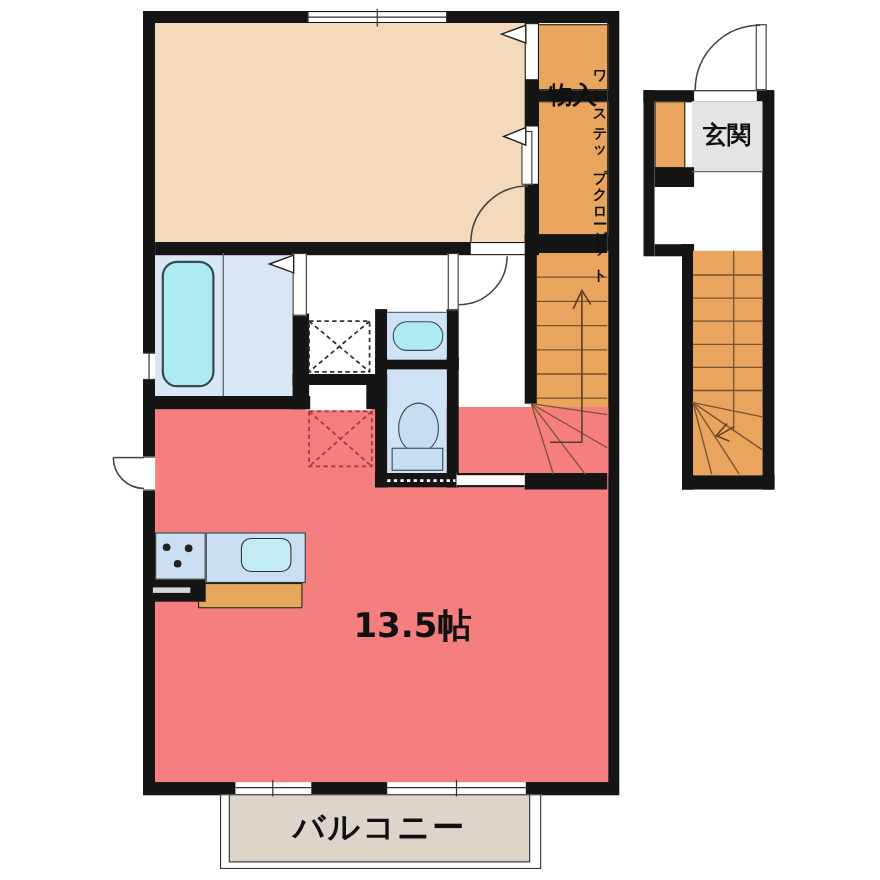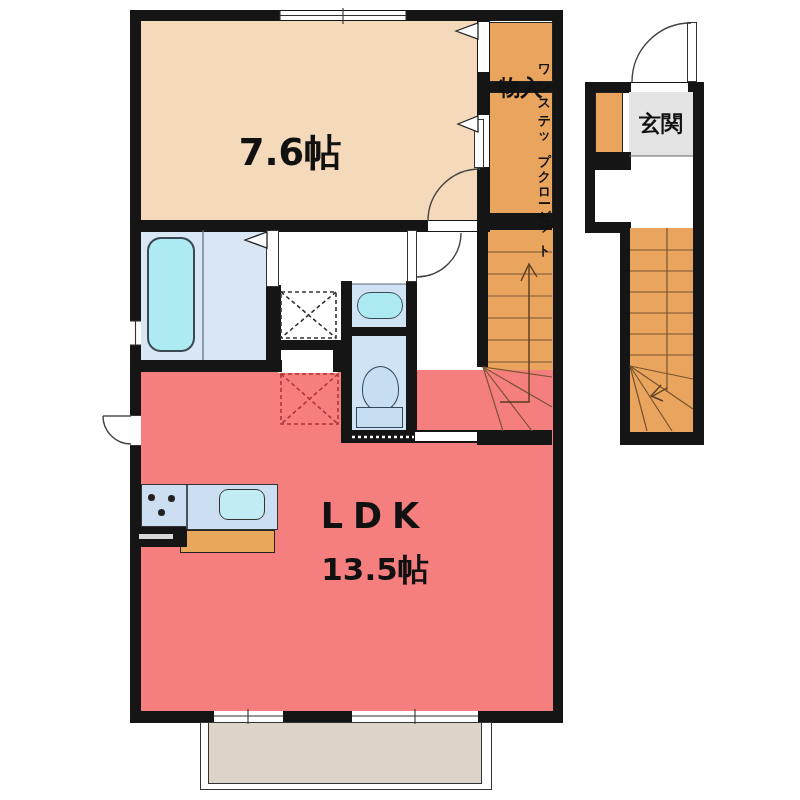--- a/index.html
+++ b/index.html
@@ -196,28 +196,27 @@
       <rect x="281" y="374" width="57" height="50"></rect>
       <path d="M 281 374 L 338 424"></path>
         <path d="M 338 374 L 281 424"></path>
     </g>
 
     <g stroke="#fff" stroke-width="2.5" fill="none" stroke-dasharray="3 3">
       <path d="M 352 437 H 414"></path>
     </g>
   </svg>
 
-  <div class="lbl" style="left:180px;top:134px;width:220px;font-size:37px;">7.6帖</div>
-
-  <div class="lbl" style="left:265px;top:498px;width:220px;font-size:35px;letter-spacing:10px;">LDK</div>
+
   <div class="lbl" style="left:265px;top:553px;width:220px;font-size:31px;">13.5帖</div>
 
   <div class="lbl" style="left:488px;top:40px;width:65px;font-size:22px;margin-top:36px;">物入</div>
 
   <div class="lbl vtext" style="left:489px;top:97px;width:63px;height:114px;font-size:13px;">
     <span>ワンステップ</span>
     <span>クローゼット</span>
   </div>
 
   <div class="lbl" style="left:629px;top:112px;width:64px;font-size:22px;">玄関</div>
 
+  <div class="lbl" style="left:215px;top:737px;width:260px;font-size:29px;letter-spacing:2px;">バルコニー</div>
 
 </div>
 
 </body></html>

